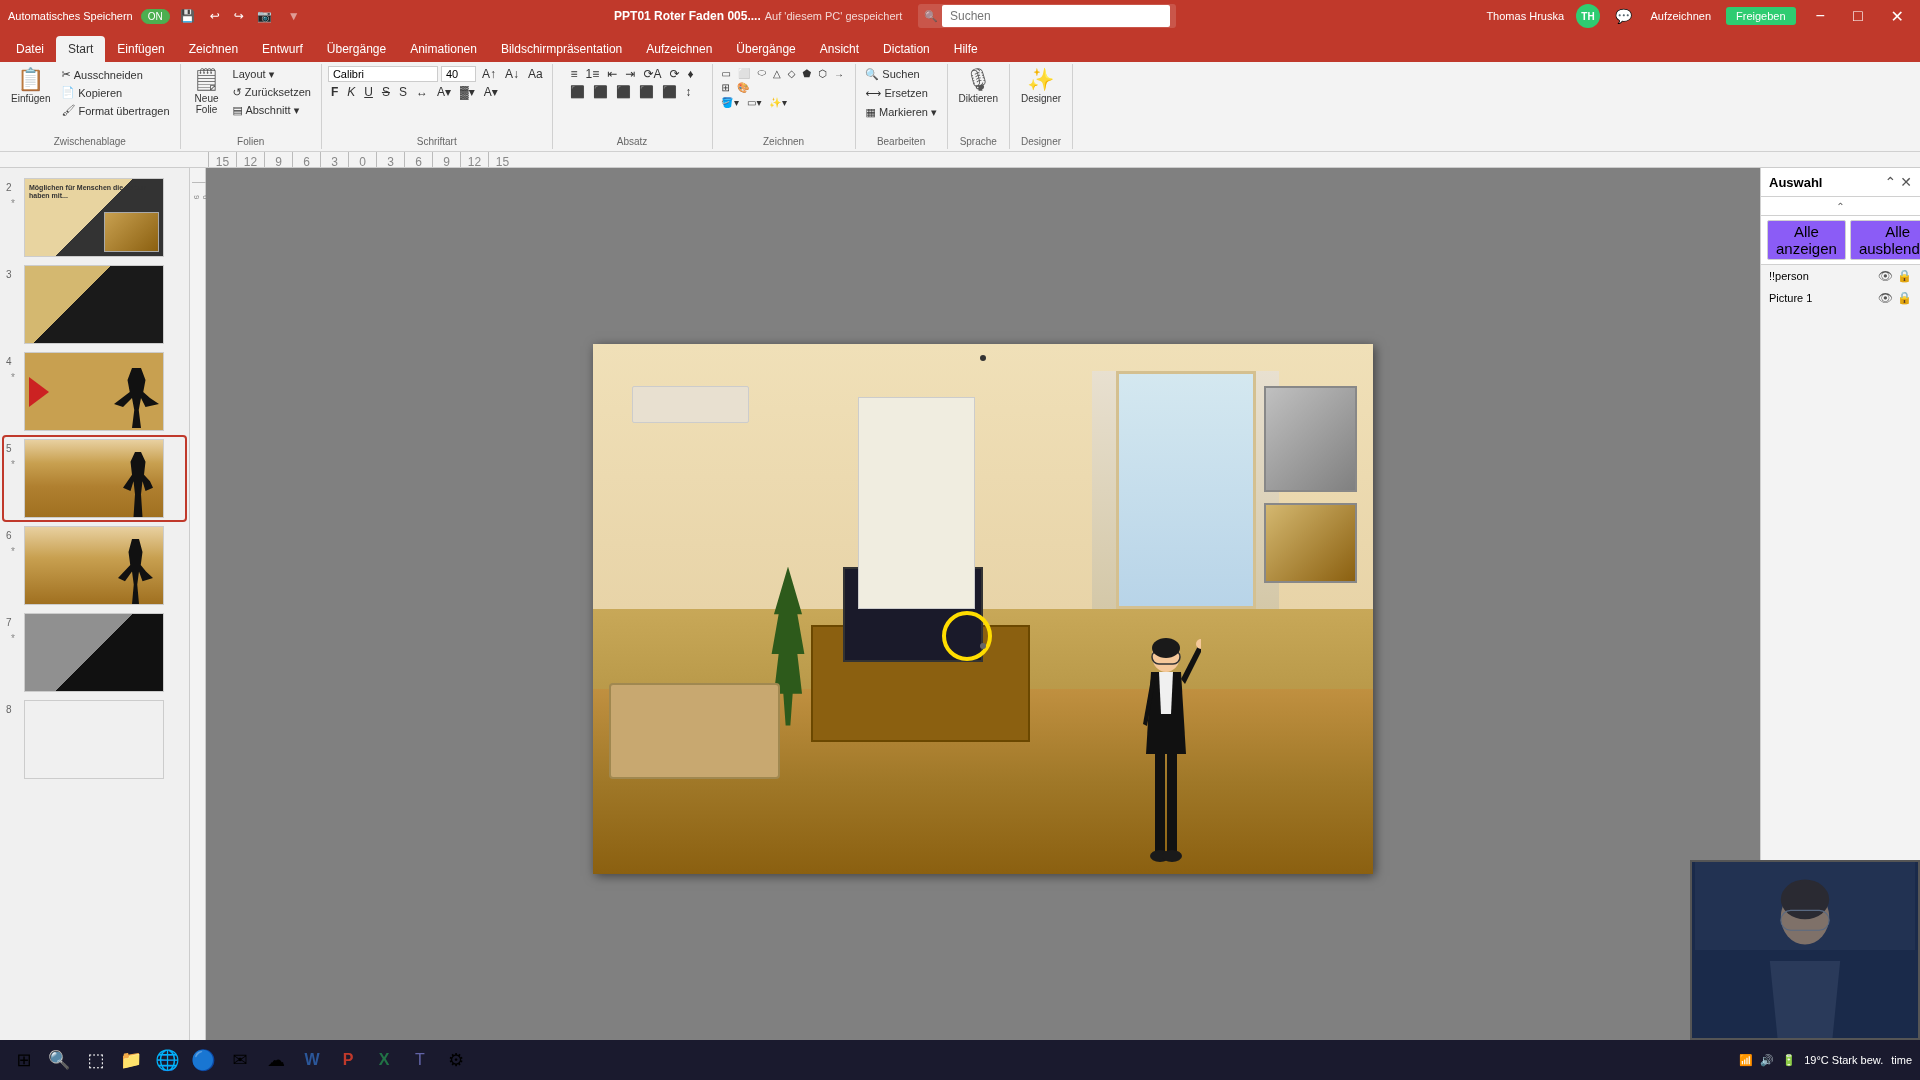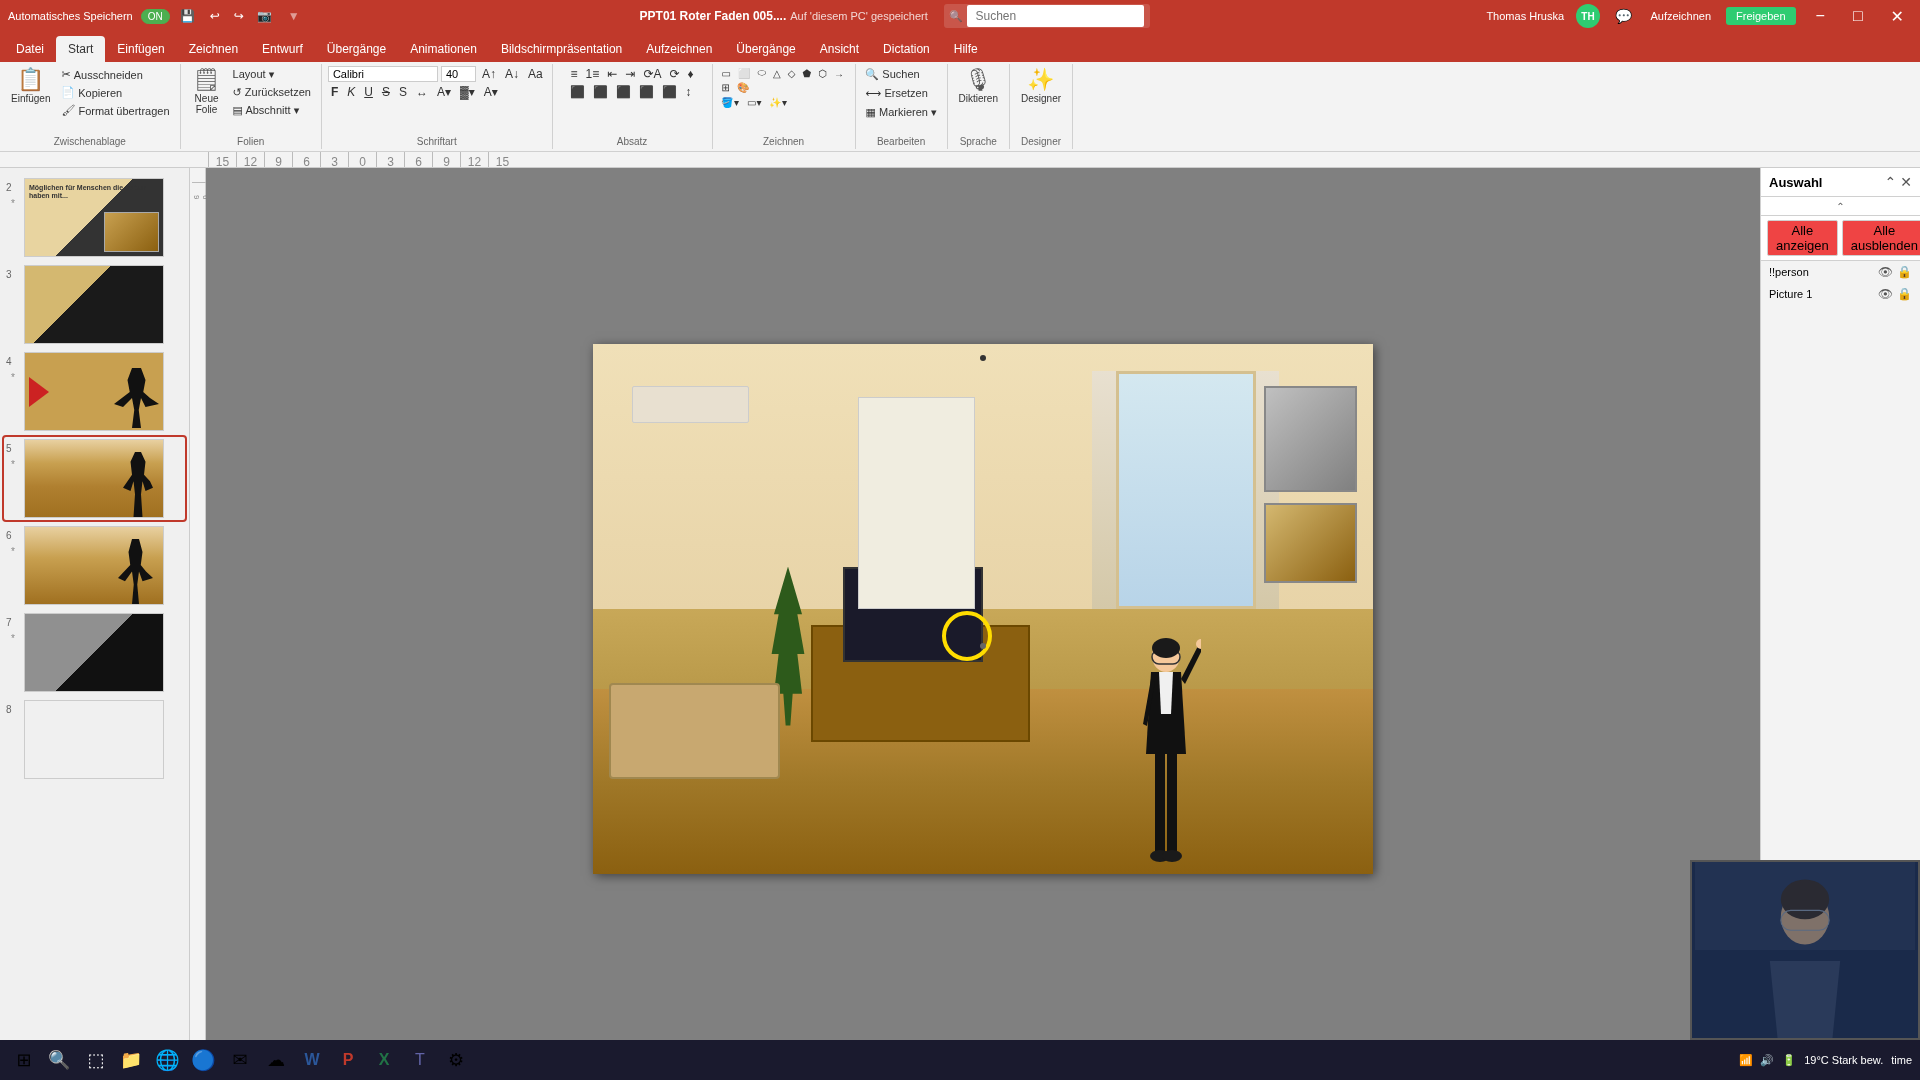--- a/index.html
+++ b/index.html
@@ -15,21 +15,21 @@
       padding: 0 8px;
       color: white;
     }
     #titlebar-left { display: flex; align-items: center; gap: 8px; font-size: 12px; }
     #titlebar-center { display: flex; align-items: center; gap: 4px; font-size: 12px; }
     .titlebar-search {
       background: white;
       border: none;
       border-radius: 2px;
       padding: 2px 8px;
-      width: 177px;
+      width: 228px;
       font-size: 12px;
       height: 22px;
     }
     #titlebar-right { display: flex; align-items: center; gap: 12px; font-size: 12px; }
     .win-btn { background: none; border: none; color: white; font-size: 16px; cursor: pointer; padding: 0 8px; }
 
     
     #ribbon-tabs {
       background: #c0392b;
       display: flex;
@@ -211,23 +211,23 @@
     .panel-header-btn { background: none; border: none; cursor: pointer; font-size: 14px; color: #555; }
     #right-panel-actions {
       display: flex;
       gap: 4px;
       padding: 4px 6px;
       border-bottom: 1px solid #d0d0d0;
       background: white;
     }
     .panel-action-btn {
       border: 1px solid #d0d0d0;
-      background: #ef4444;
+      background: #8b5cf6;
       padding: 2px 8px;
-      font-size: 13px;
+      font-size: 15px;
       cursor: pointer;
       border-radius: 2px;
     }
     .panel-item-row {
       display: flex;
       align-items: center;
       justify-content: space-between;
       padding: 4px 8px;
       font-size: 11px;
       cursor: pointer;

